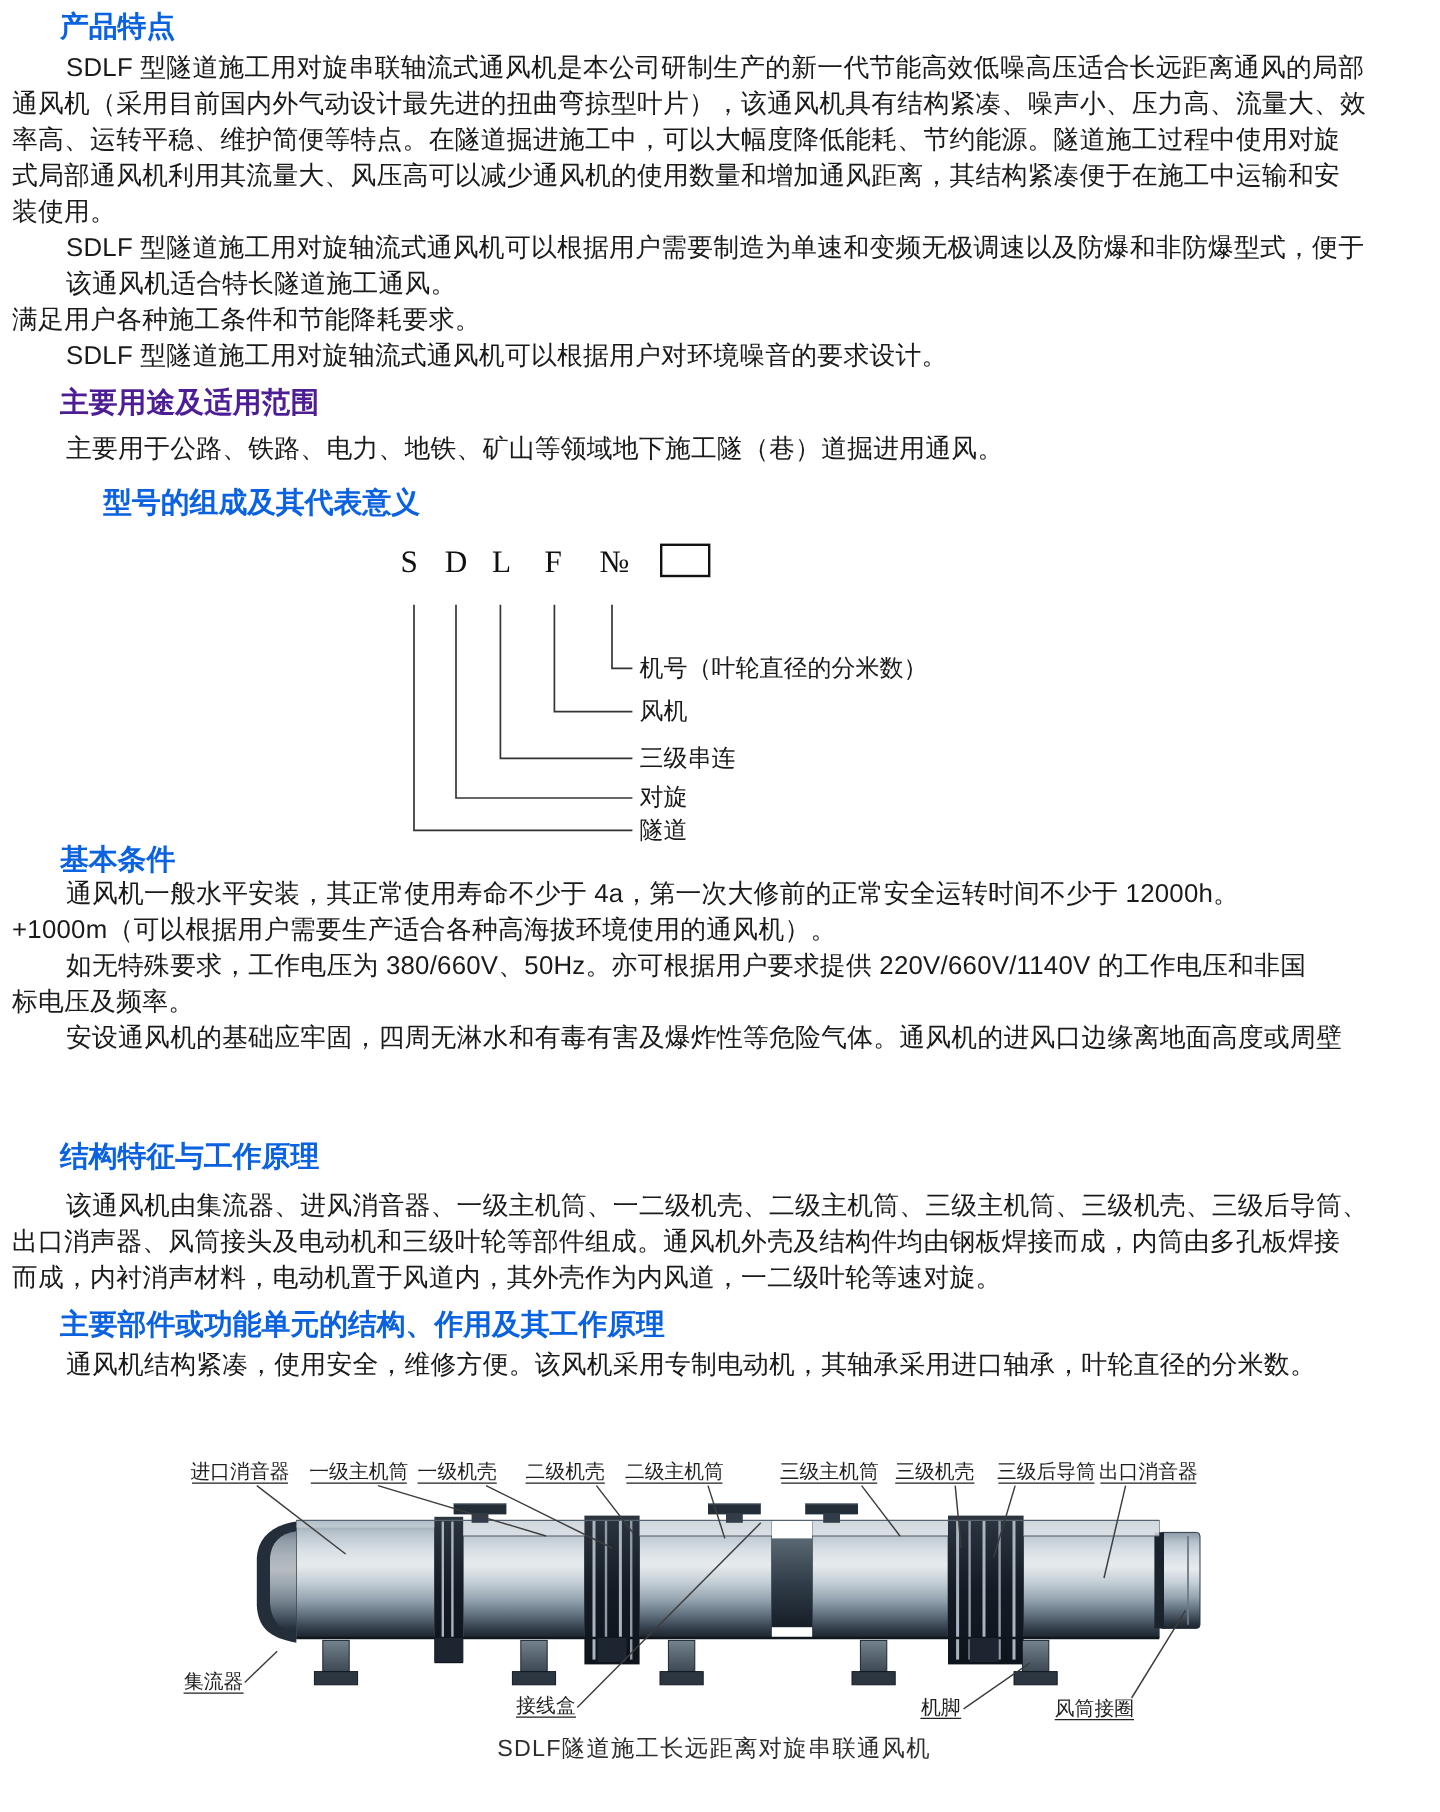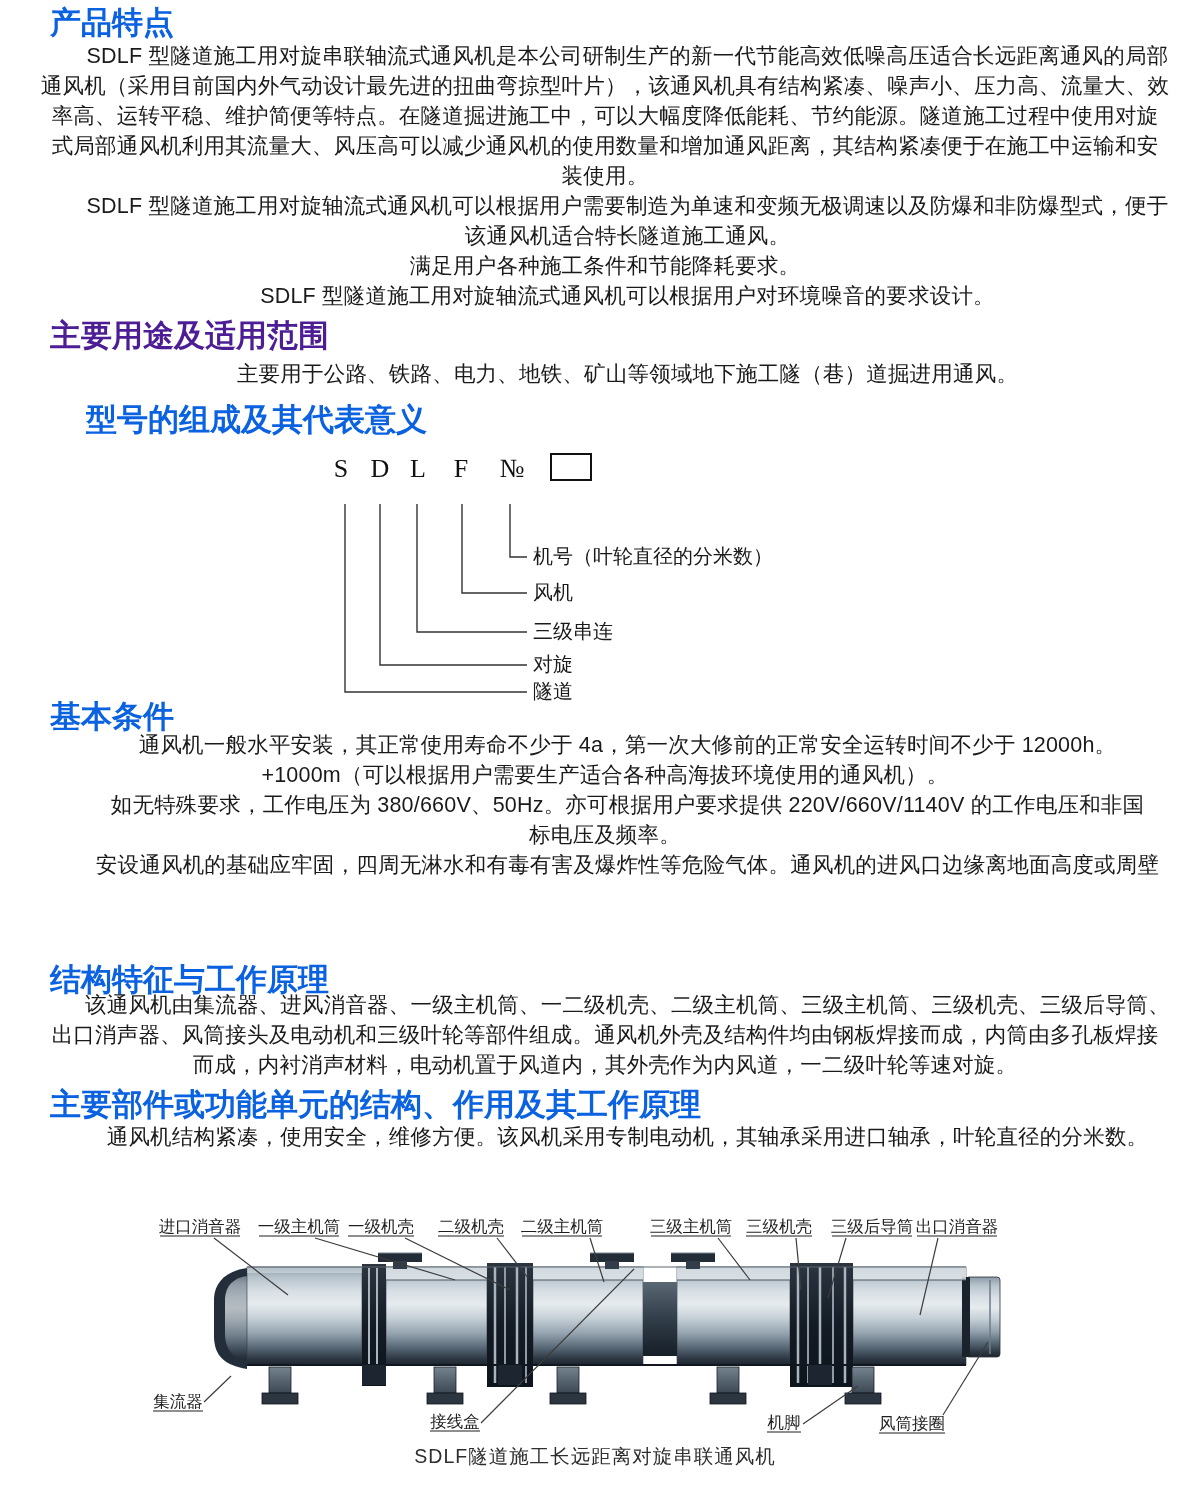--- a/index.html
+++ b/index.html
@@ -1,20 +1,20 @@
 <!DOCTYPE html>
 <html><head>
 <meta charset="utf-8">
 <style>
   html,body{margin:0;padding:0;background:#ffffff;}
   #page{position:relative;width:1200px;height:1510px;background:#ffffff;overflow:hidden;
         font-family:"Liberation Sans",sans-serif;color:#1a1a1a;}
-  .h{position:absolute;left:50px;font-size:31px;font-weight:700;color:#0a62e0;
+  .h{position:absolute;left:50px;font-size:24px;font-weight:700;color:#0a62e0;
      line-height:30px;white-space:nowrap;}
-  .blk{position:absolute;left:10px;right:0;text-align:center;}
+  .blk{position:absolute;left:10px;right:0;}
   .ln{height:30px;line-height:30px;font-size:21.5px;white-space:nowrap;letter-spacing:0.2px;}
   .ind{padding-left:45px;}
   svg{position:absolute;left:0;}
   .mletter{font-family:"Liberation Serif",serif;font-size:26px;fill:#111;}
   .mlabel{font-size:20px;fill:#1a1a1a;}
   .dline{stroke:#333;stroke-width:1.4;fill:none;}
   .flabel{font-size:16.5px;fill:#1f1f1f;}
   .fcap{font-size:19.5px;fill:#2e2e2e;letter-spacing:1px;}
   .lead{stroke:#3c3c3c;stroke-width:1.2;fill:none;}
   .ul{stroke:#1f1f1f;stroke-width:1;}
@@ -67,21 +67,21 @@
 
   <div class="h" style="top: 702px; color: rgb(10, 98, 224);">基本条件</div>
   <div class="blk" style="top:730px">
     <div class="ln ind">通风机一般水平安装，其正常使用寿命不少于 4a，第一次大修前的正常安全运转时间不少于 12000h。</div>
     <div class="ln">+1000m（可以根据用户需要生产适合各种高海拔环境使用的通风机）。</div>
     <div class="ln ind">如无特殊要求，工作电压为 380/660V、50Hz。亦可根据用户要求提供 220V/660V/1140V 的工作电压和非国</div>
     <div class="ln">标电压及频率。</div>
     <div class="ln ind">安设通风机的基础应牢固，四周无淋水和有毒有害及爆炸性等危险气体。通风机的进风口边缘离地面高度或周壁</div>
   </div>
 
-  <div class="h" style="top: 950px; color: rgb(10, 98, 224); margin-top: 15px;">结构特征与工作原理</div>
+  <div class="h" style="top: 950px; color: rgb(10, 98, 224);">结构特征与工作原理</div>
   <div class="blk" style="top:990px">
     <div class="ln ind">该通风机由集流器、进风消音器、一级主机筒、一二级机壳、二级主机筒、三级主机筒、三级机壳、三级后导筒、</div>
     <div class="ln">出口消声器、风筒接头及电动机和三级叶轮等部件组成。通风机外壳及结构件均由钢板焊接而成，内筒由多孔板焊接</div>
     <div class="ln">而成，内衬消声材料，电动机置于风道内，其外壳作为内风道，一二级叶轮等速对旋。</div>
   </div>
 
   <div class="h" style="top: 1090px; color: rgb(10, 98, 224);">主要部件或功能单元的结构、作用及其工作原理</div>
   <div class="blk" style="top:1122px">
     <div class="ln ind">通风机结构紧凑，使用安全，维修方便。该风机采用专制电动机，其轴承采用进口轴承，叶轮直径的分米数。</div>
   </div>

